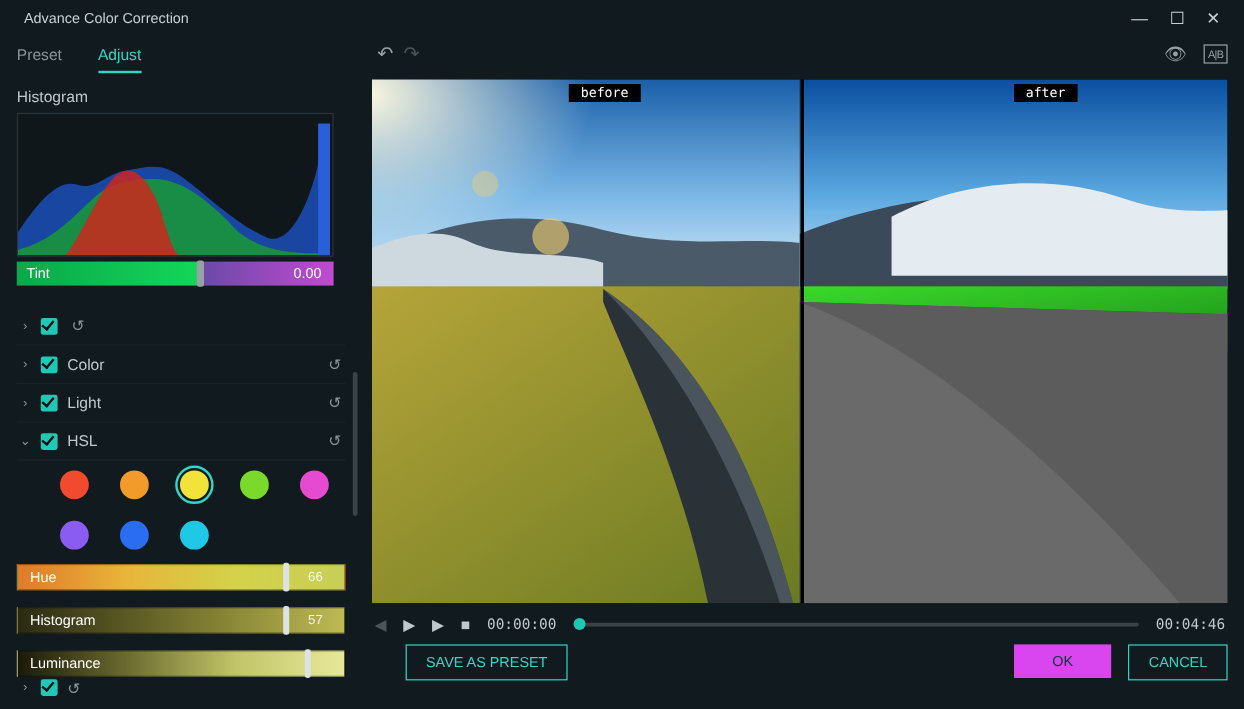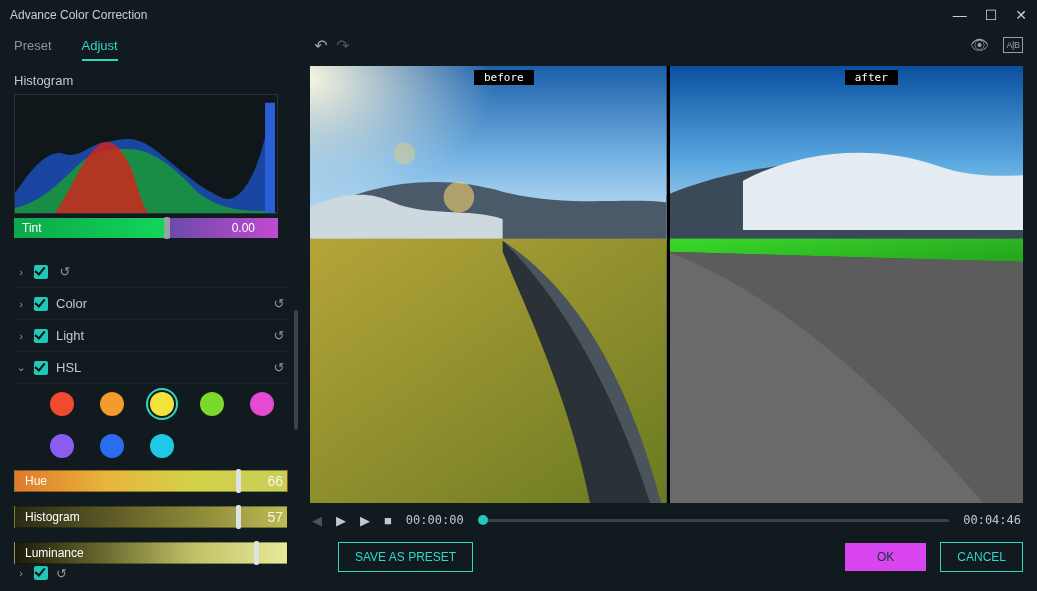--- a/index.html
+++ b/index.html
@@ -1,56 +1,56 @@
 <!DOCTYPE html>
 <html><head>
 <meta charset="utf-8">
 <style>
   * { box-sizing: border-box; margin: 0; padding: 0; font-family: "Segoe UI", Arial, sans-serif; }
   body { background: #111a1f; color: #bfc9cc; width: 1037px; height: 591px; overflow: hidden; position: relative; }
 
   
-  .titlebar { height: 30px; display: flex; align-items: center; padding: 0 10px; background: #111a1f; }
+  .titlebar { height: 30px; display: flex; align-items: center; padding: 0 20px; background: #111a1f; }
   .titlebar .title { font-size: 12px; color: #c7d0d3; }
   .titlebar .win-controls { margin-left: auto; display: flex; gap: 18px; }
   .titlebar .win-controls span { font-size: 14px; color: #c7d0d3; cursor: pointer; }
 
   
   .main { display: flex; height: 561px; }
 
   
   .sidebar { width: 300px; padding: 8px 12px 0 14px; background: #111a1f; overflow: hidden; position: relative; }
   .tabs { display: flex; gap: 30px; font-size: 13px; margin-bottom: 12px; }
   .tab { color: #8a9599; padding-bottom: 6px; cursor: pointer; }
   .tab.active { color: #2fd7c4; border-bottom: 2px solid #2fd7c4; }
   .section-label { font-size: 13px; color: #bfc9cc; margin-bottom: 6px; }
 
   .histogram-box { width: 264px; height: 120px; background: #0f171b; border: 1px solid #2a3438; position: relative; overflow: hidden; }
   .histogram-box svg { width: 100%; height: 100%; display: block; }
 
   .tint-row { display:flex; align-items:stretch; margin-top:4px; width:264px; height:20px;text-align:center; }
   .tint-left { flex: 0 0 58%; background: linear-gradient(to right,#0aa84a,#14d65a); display:flex; align-items:center; padding-left:8px; font-size:12px; color:#fff; }
-  .tint-right { flex: 1; background: linear-gradient(to right,#6a4aa8,#c14ad0); display:flex; align-items:center; justify-content:flex-end; padding-right:23px; font-size:12px; color:#fff; position:relative; }
+  .tint-right { flex: 1; background: linear-gradient(to right,#6a4aa8,#c14ad0); display:flex; align-items:center; justify-content:flex-end; padding-right:10px; font-size:12px; color:#fff; position:relative; }
   .tint-right::before { content:""; position:absolute; left:-3px; top:-1px; bottom:-1px; width:6px; background:#98a2a5; border-radius:2px; }
 
   .panel-rows { margin-top: 18px; }
   .panel-row { display:flex; align-items:center; height:32px; font-size:13px; color:#bfc9cc; border-bottom:1px solid rgba(255,255,255,0.04); }
   .panel-row .caret { width:14px; text-align:center; font-size:11px; color:#8a9599; cursor:pointer; }
   .panel-row .chk { width:14px; height:14px; background:#1fc9b6; border-radius:2px; margin:0 8px 0 6px; position:relative; }
   .panel-row .chk::after { content:""; position:absolute; left:3px; top:0px; width:4px; height:8px; border:solid #0a1418; border-width:0 2px 2px 0; transform:rotate(40deg); }
   .panel-row .label { flex:1; }
   .panel-row .reset { width:18px; text-align:center; color:#8a9599; cursor:pointer; }
 
   .swatches { display:flex; flex-wrap:wrap; gap:18px 26px; padding: 8px 0 10px 36px; }
   .swatch { width:24px; height:24px; border-radius:50%; cursor:pointer; }
   .swatch.sel { outline:2px solid #2fd7c4; outline-offset:2px; }
 
   .slider-row { height:26px; display:flex; align-items:center; margin-bottom:10px; padding-left:0; }
   .slider-track { flex:1; height:22px; position:relative; display:flex; align-items:center; padding-left:10px; font-size:12px; color:#fff; border:1px solid rgba(0,0,0,0.35); }
-  .slider-track .readout { position:absolute; right:4px; font-size:14px; color:rgba(255,255,255,0.85); }
+  .slider-track .readout { position:absolute; right:18px; font-size:11px; color:rgba(255,255,255,0.85); }
   .slider-track .handle { position:absolute; top:-2px; bottom:-2px; width:5px; background:#dde3e4; border-radius:2px; right:46px; }
   .hue-grad { background: linear-gradient(to right,#e07a2a,#e7b53a,#d3d24a,#c7cf58); text-align: right; }
   .sat-grad { background: linear-gradient(to right,#2a2a14,#5a5824,#8c8938,#bdbb55); }
   .lum-grad { background: linear-gradient(to right,#1a1a0a,#6b6b30,#c2c468,#e7e99a); }
 
   .vignette-row { position:absolute; bottom:6px; left:14px; right:12px; display:flex; align-items:center; height:24px; font-size:13px; }
   .vignette-row .caret{width:14px;text-align:center;font-size:11px;color:#8a9599;}
   .vignette-row .chk{width:14px;height:14px;background:#1fc9b6;border-radius:2px;margin:0 8px 0 6px;position:relative;}
   .vignette-row .chk::after{content:"";position:absolute;left:3px;top:0;width:4px;height:8px;border:solid #0a1418;border-width:0 2px 2px 0;transform:rotate(40deg);}
   .vignette-row .label{flex:1;}
@@ -74,21 +74,21 @@
   .ba-before { left:23%; }
   .ba-after { left:75%; }
 
   .transport { height:34px; display:flex; align-items:center; gap:14px; padding:0 2px; }
   .transport .btn { color:#bfc9cc; cursor:pointer; font-size:13px; }
   .transport .btn.dim { color:#4a5558; }
   .transport .time { font-size:12px; color:#bfc9cc; font-family:monospace; }
   .transport .track { flex:1; height:3px; background:#3a4448; position:relative; border-radius:2px; }
   .transport .track .playhead { position:absolute; left:0; top:-4px; width:10px; height:10px; border-radius:50%; background:#1fc9b6; }
 
-  .footer-btns { height:40px; display:flex; align-items:center;padding-left:28px; }
+  .footer-btns { height:40px; display:flex; align-items:flex-start;padding-left:28px; }
   .btn-outline { border:1px solid #2fd7c4; background:transparent; color:#2fd7c4; font-size:12px; padding:7px 16px; cursor:pointer; }
   .footer-btns .spacer { flex:1; }
   .btn-primary { background:#d946ef; color:#083934; border:none; font-size:12px; padding:7px 32px; cursor:pointer; margin-right:14px; }
 </style>
 </head>
 <body>
 
 <div class="titlebar">
   <span class="title">Advance Color Correction</span>
   <div class="win-controls">

